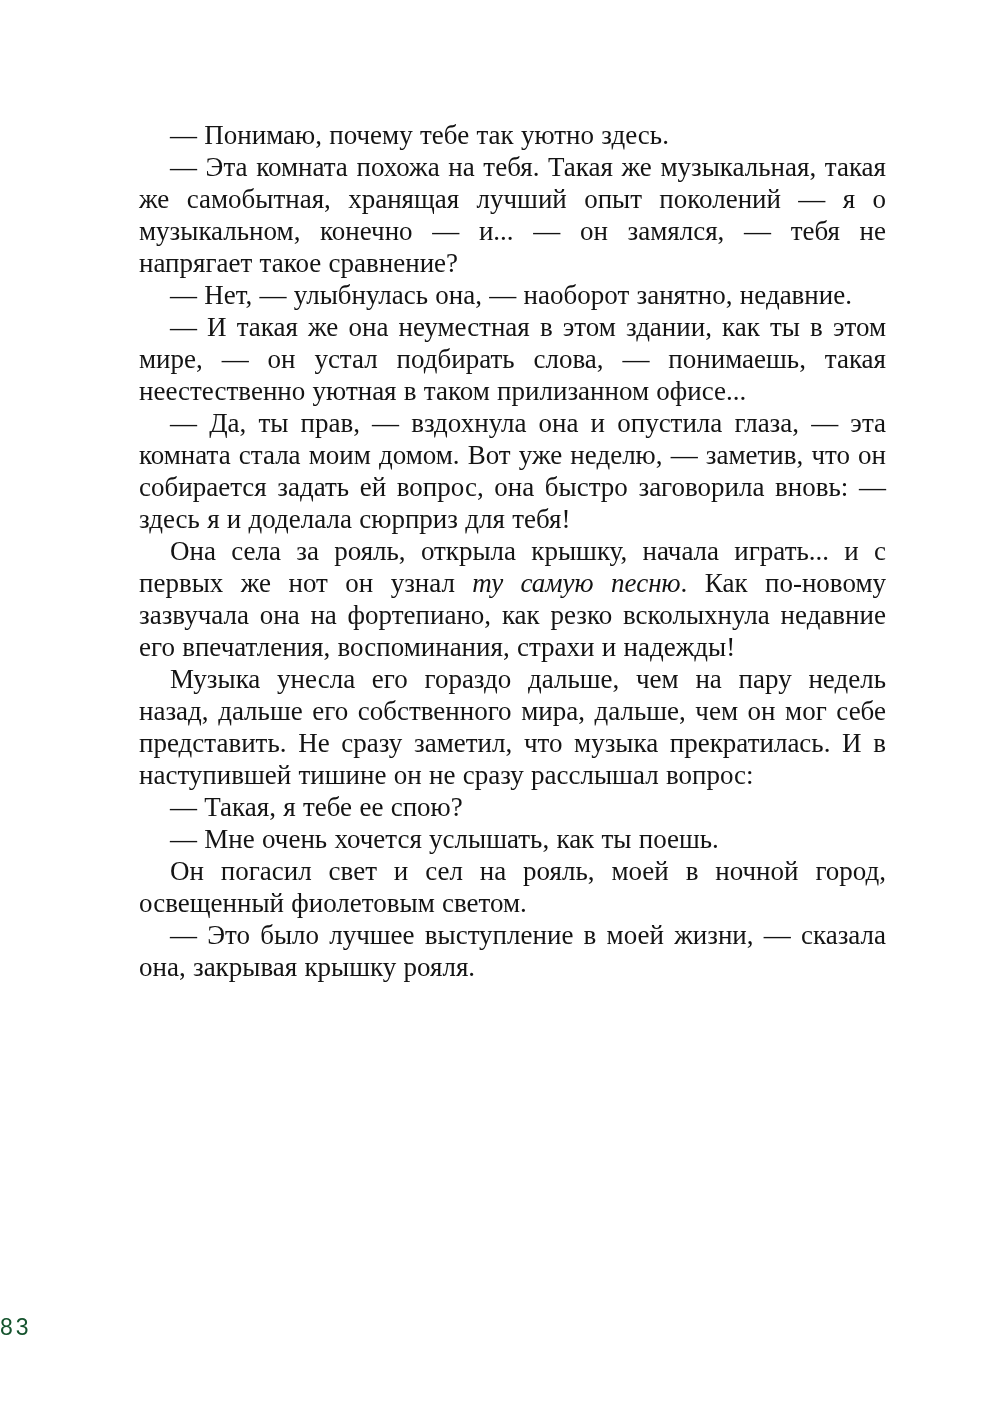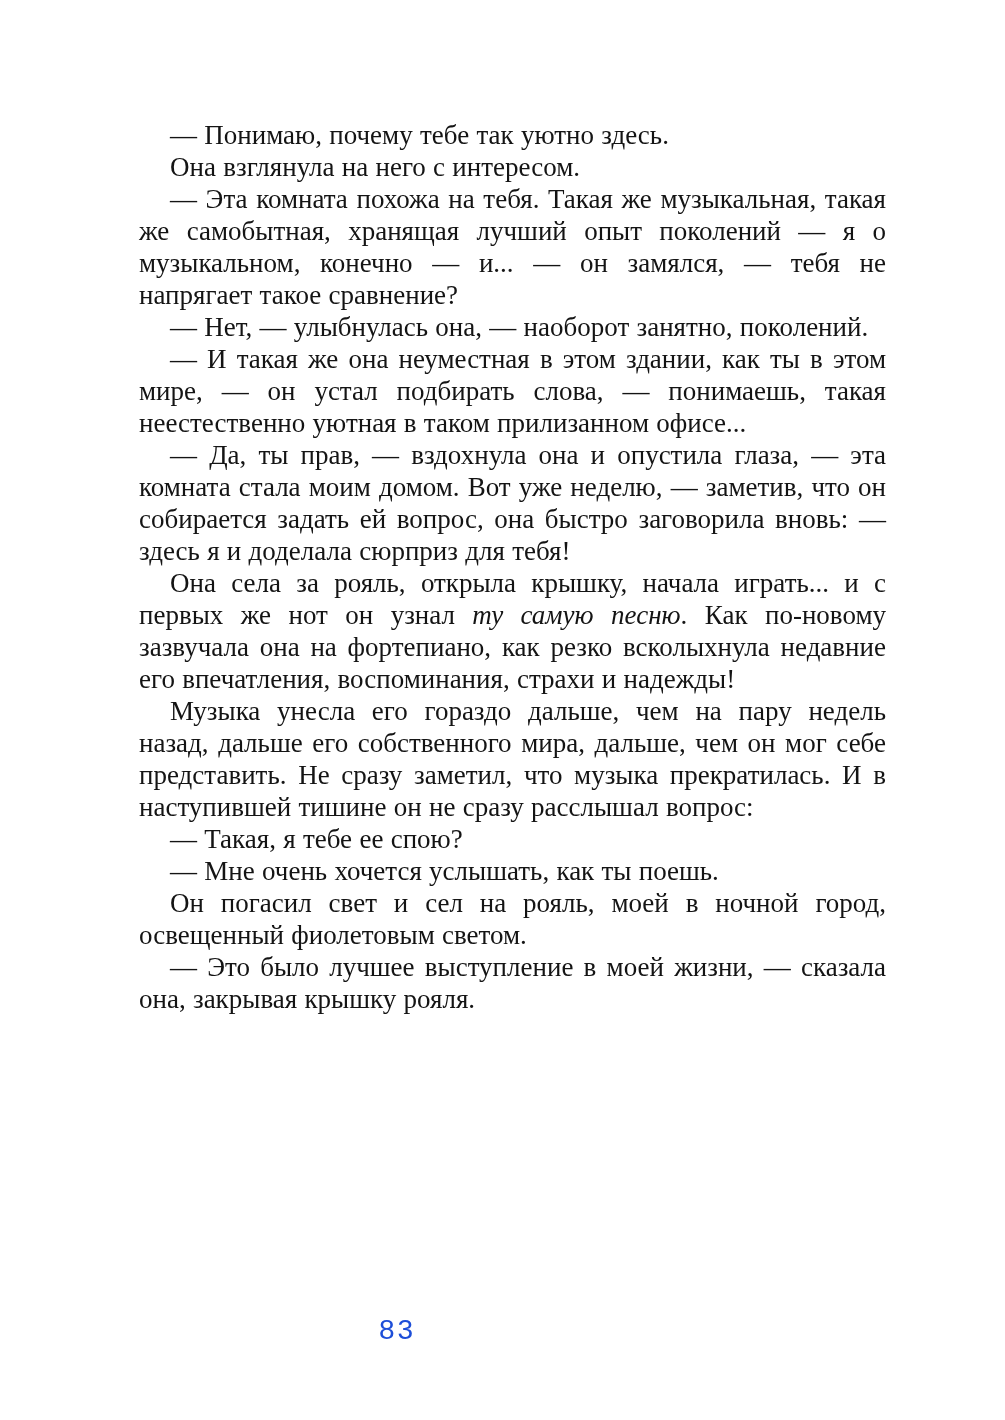--- a/index.html
+++ b/index.html
@@ -41,37 +41,36 @@
   }
   .para .italic {
     font-style: italic;
     margin-top: 22px;
   }
   .page-number {
     position: absolute;
     left: 0;
     right: 0;
     top: 1314px;
-    text-align: center;
+    text-align: left;
     font-family: "Liberation Sans", sans-serif;
-    font-size: 28px;
+    font-size: 23px;
     font-weight: 400;
     letter-spacing: 3px;
-    color: #1d4ed8;
+    color: #14532d;
   }
 </style>
 </head>
 <body>
 
 <div class="book-page">
   <div class="text-block" id="text-block">
       <p class="para" lang="ru"><span>— Понимаю, почему тебе так уютно здесь.</span></p>
-      <p class="para" lang="ru"><span>Она взглянула на него с интересом.</span></p>
       <p class="para" lang="ru"><span>— Эта комната похожа на тебя. Такая же музыкальная, такая же самобытная, хранящая лучший опыт поколений — я о музыкальном, конечно — и... — он замялся, — тебя не напрягает такое сравнение?</span></p>
-      <p class="para" lang="ru"><span>— Нет, — улыбнулась она, — наоборот занятно, поколений.</span></p>
+      <p class="para" lang="ru"><span>— Нет, — улыбнулась она, — наоборот занятно, недавние.</span></p>
       <p class="para" lang="ru"><span>— И такая же она неуместная в этом здании, как ты в этом мире, — он устал подбирать слова, — понимаешь, такая неестественно уютная в таком прилизанном офисе...</span></p>
       <p class="para" lang="ru"><span>— Да, ты прав, — вздохнула она и опустила глаза, — эта комната стала моим домом. Вот уже неделю, — заметив, что он собирается задать ей вопрос, она быстро заговорила вновь: — здесь я и доделала сюрприз для тебя!</span></p>
       <p class="para" lang="ru"><span>Она села за рояль, открыла крышку, начала играть... и с первых же нот он узнал </span><span class="italic">ту самую песню</span><span>. Как по-новому зазвучала она на фортепиано, как резко всколыхнула недавние его впечатления, воспоминания, страхи и надежды!</span></p>
       <p class="para" lang="ru"><span>Музыка унесла его гораздо дальше, чем на пару недель назад, дальше его собственного мира, дальше, чем он мог себе представить. Не сразу заметил, что музыка прекратилась. И в наступившей тишине он не сразу расслышал вопрос:</span></p>
       <p class="para" lang="ru"><span>— Такая, я тебе ее спою?</span></p>
       <p class="para" lang="ru"><span>— Мне очень хочется услышать, как ты поешь.</span></p>
       <p class="para" lang="ru"><span>Он погасил свет и сел на рояль, моей в ночной город, освещенный фиолетовым светом.</span></p>
       <p class="para" lang="ru"><span>— Это было лучшее выступление в моей жизни, — сказала она, закрывая крышку рояля.</span></p>
     </div>
   <div class="page-number">83</div>

